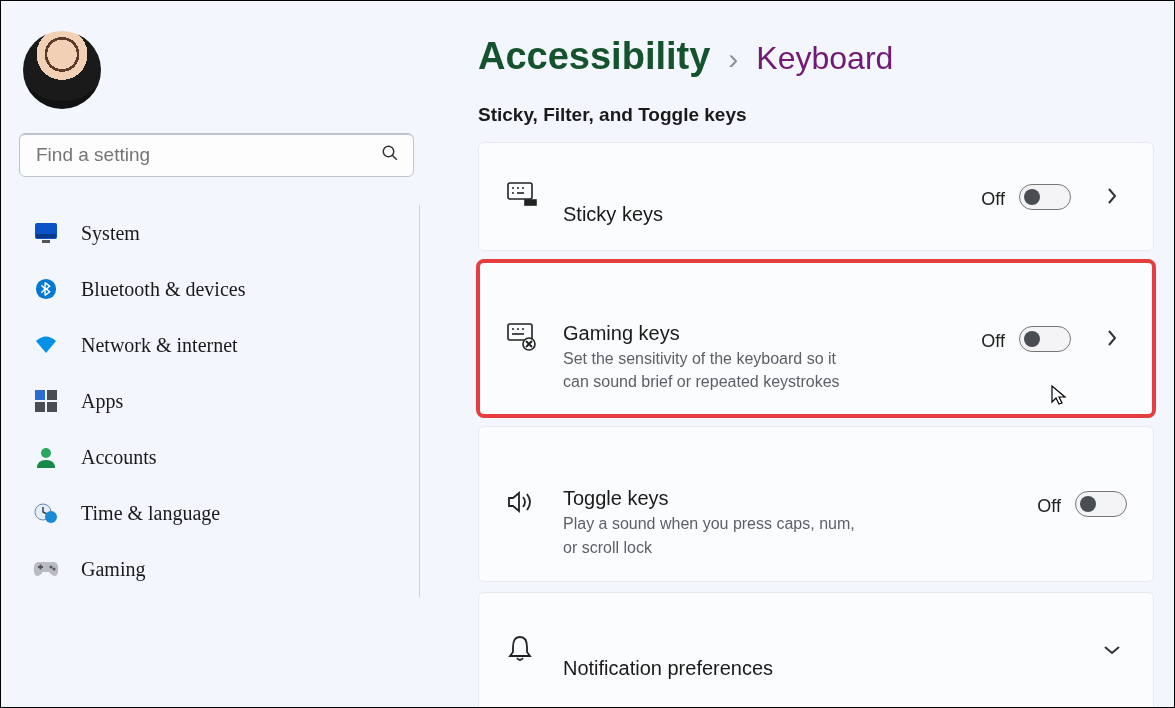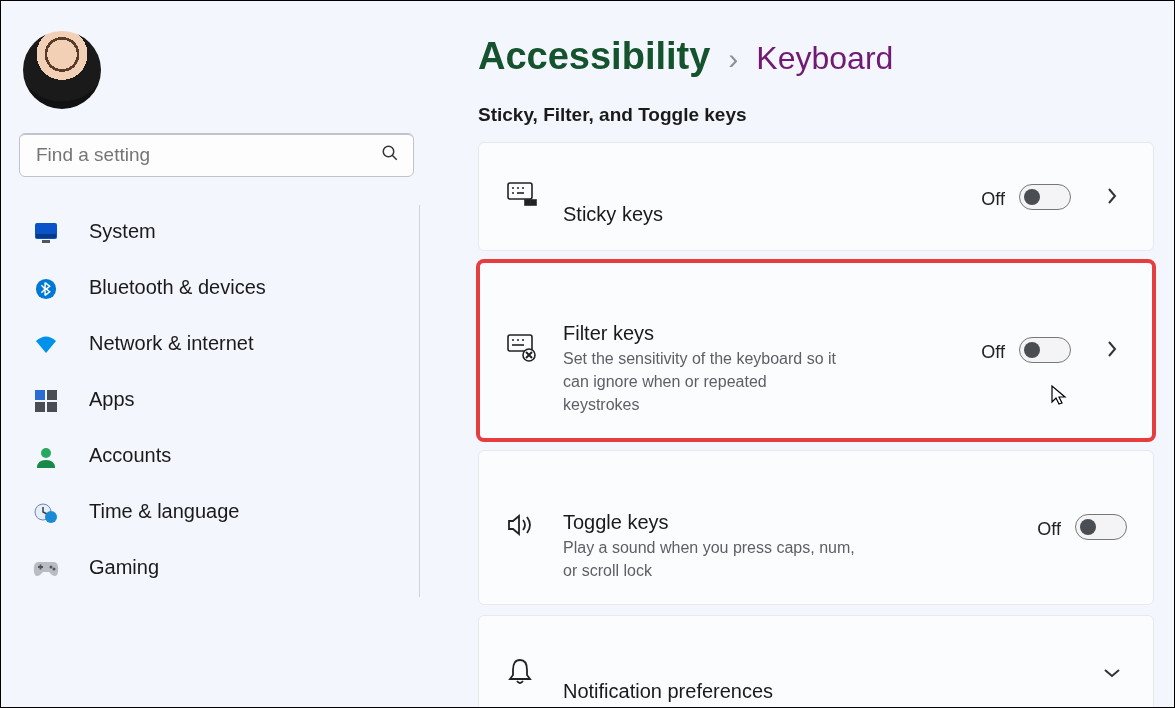--- a/index.html
+++ b/index.html
@@ -41,24 +41,25 @@
     margin-bottom: 28px;
   }
   .search input {
     border: none; outline: none; background: transparent;
     font-size: 19px; color: #555; width: 100%;
   }
   .search-icon { color: #333; }
 
   .nav { border-right: 1px solid #cfd3da; padding-right: 10px; }
   .nav-item {
-    display: flex; gap: 30px;
+    display: flex; align-items: center; gap: 22px;
     padding: 15px 10px 15px 14px;
     font-size: 20px; color: #1a1a1a;
     border-radius: 6px;
+    font-family: Liberation Serif, serif;
   }
   .nav-icon {
     width: 26px; height: 26px; display: flex; align-items: center; justify-content: center;
     flex: 0 0 26px;
   }
 
   
   .main { flex: 1; padding: 34px 20px 0 40px; overflow: hidden; }
   .breadcrumb { display: flex; align-items: baseline; gap: 18px; margin-bottom: 26px; }
   .bc-parent { font-size: 38px; font-weight: 600; color: #14532d; }
@@ -231,22 +232,22 @@
             <rect x="1" y="1" width="24" height="16" rx="2"></rect>
             <line x1="5" y1="6" x2="7" y2="6"></line>
             <line x1="10" y1="6" x2="12" y2="6"></line>
             <line x1="15" y1="6" x2="17" y2="6"></line>
             <line x1="5" y1="11" x2="17" y2="11"></line>
             <circle cx="22" cy="21" r="6" fill="#fff"></circle>
             <path d="M19 18 L25 24 M25 18 L19 24" stroke-width="2"></path>
           </svg>
       </div>
       <div class="card-body">
-        <div class="card-title">Filter keys</div>
-        <div class="card-desc">Set the sensitivity of the keyboard so it can ignore when or repeated keystrokes</div>
+        <div class="card-title">Gaming keys</div>
+        <div class="card-desc">Set the sensitivity of the keyboard so it can sound brief or repeated keystrokes</div>
       </div>
       <div class="card-spacer"></div>
       <div class="card-ctrl">
         <span class="toggle-label">Off</span>
         <div class="toggle"></div>
         <div class="chev">
           <svg width="12" height="18" viewBox="0 0 12 18" fill="none" stroke="#333" stroke-width="2">
               <path d="M3 2 L9 9 L3 16"></path>
             </svg>
         </div>

